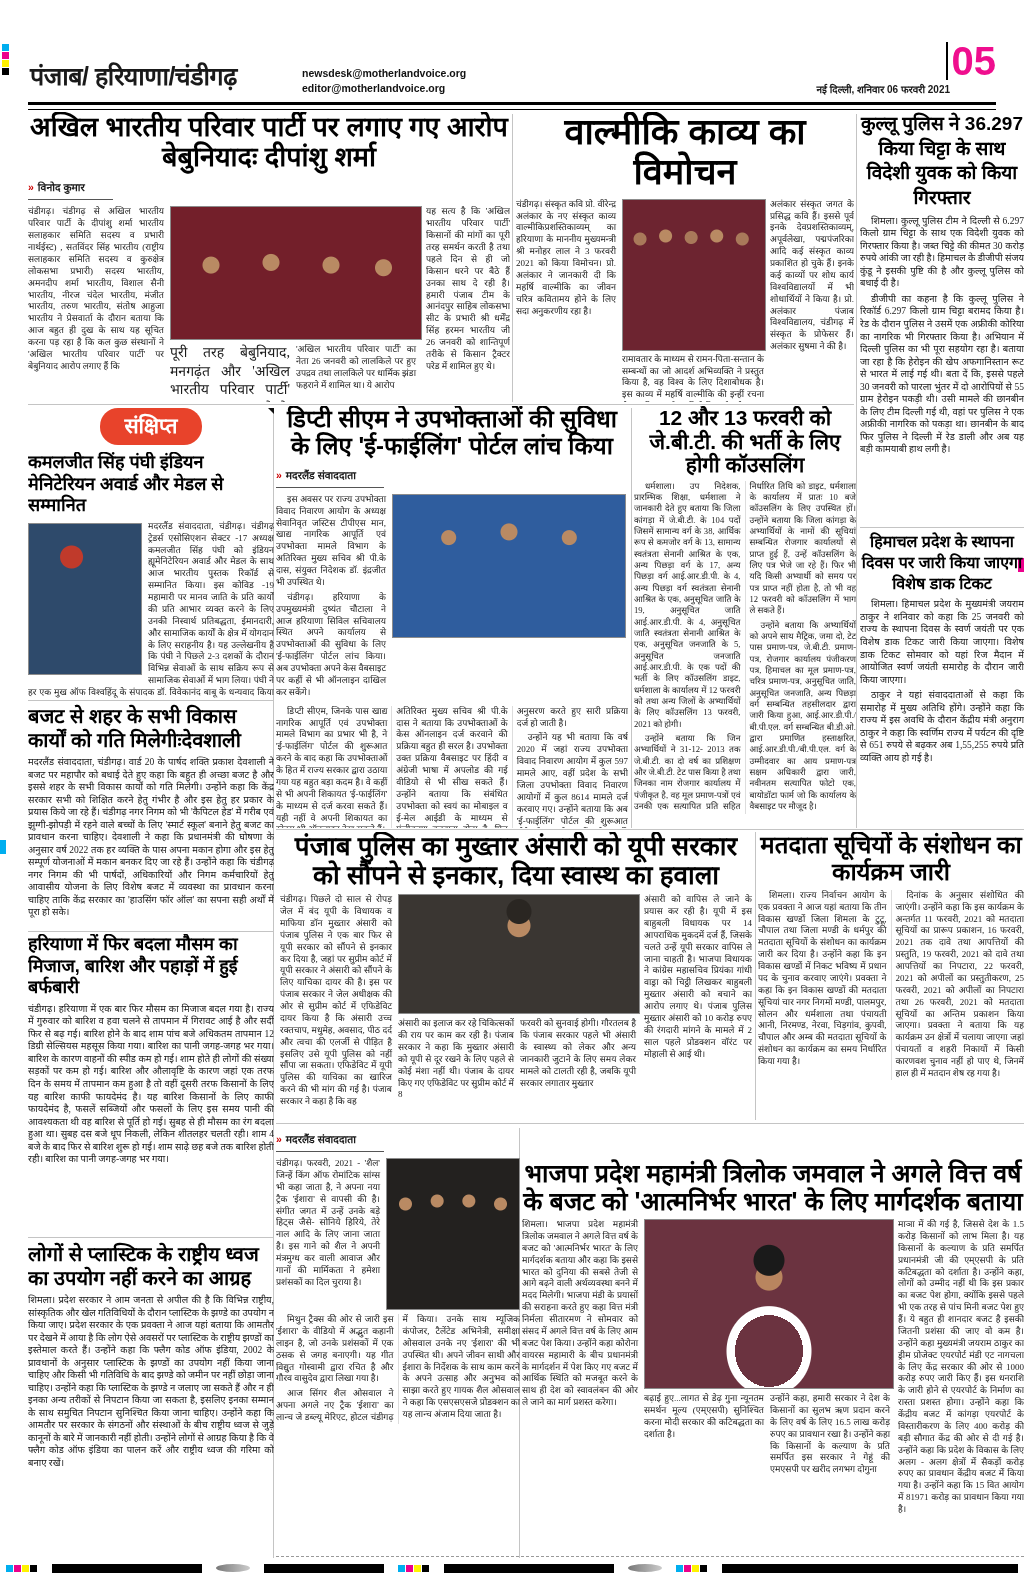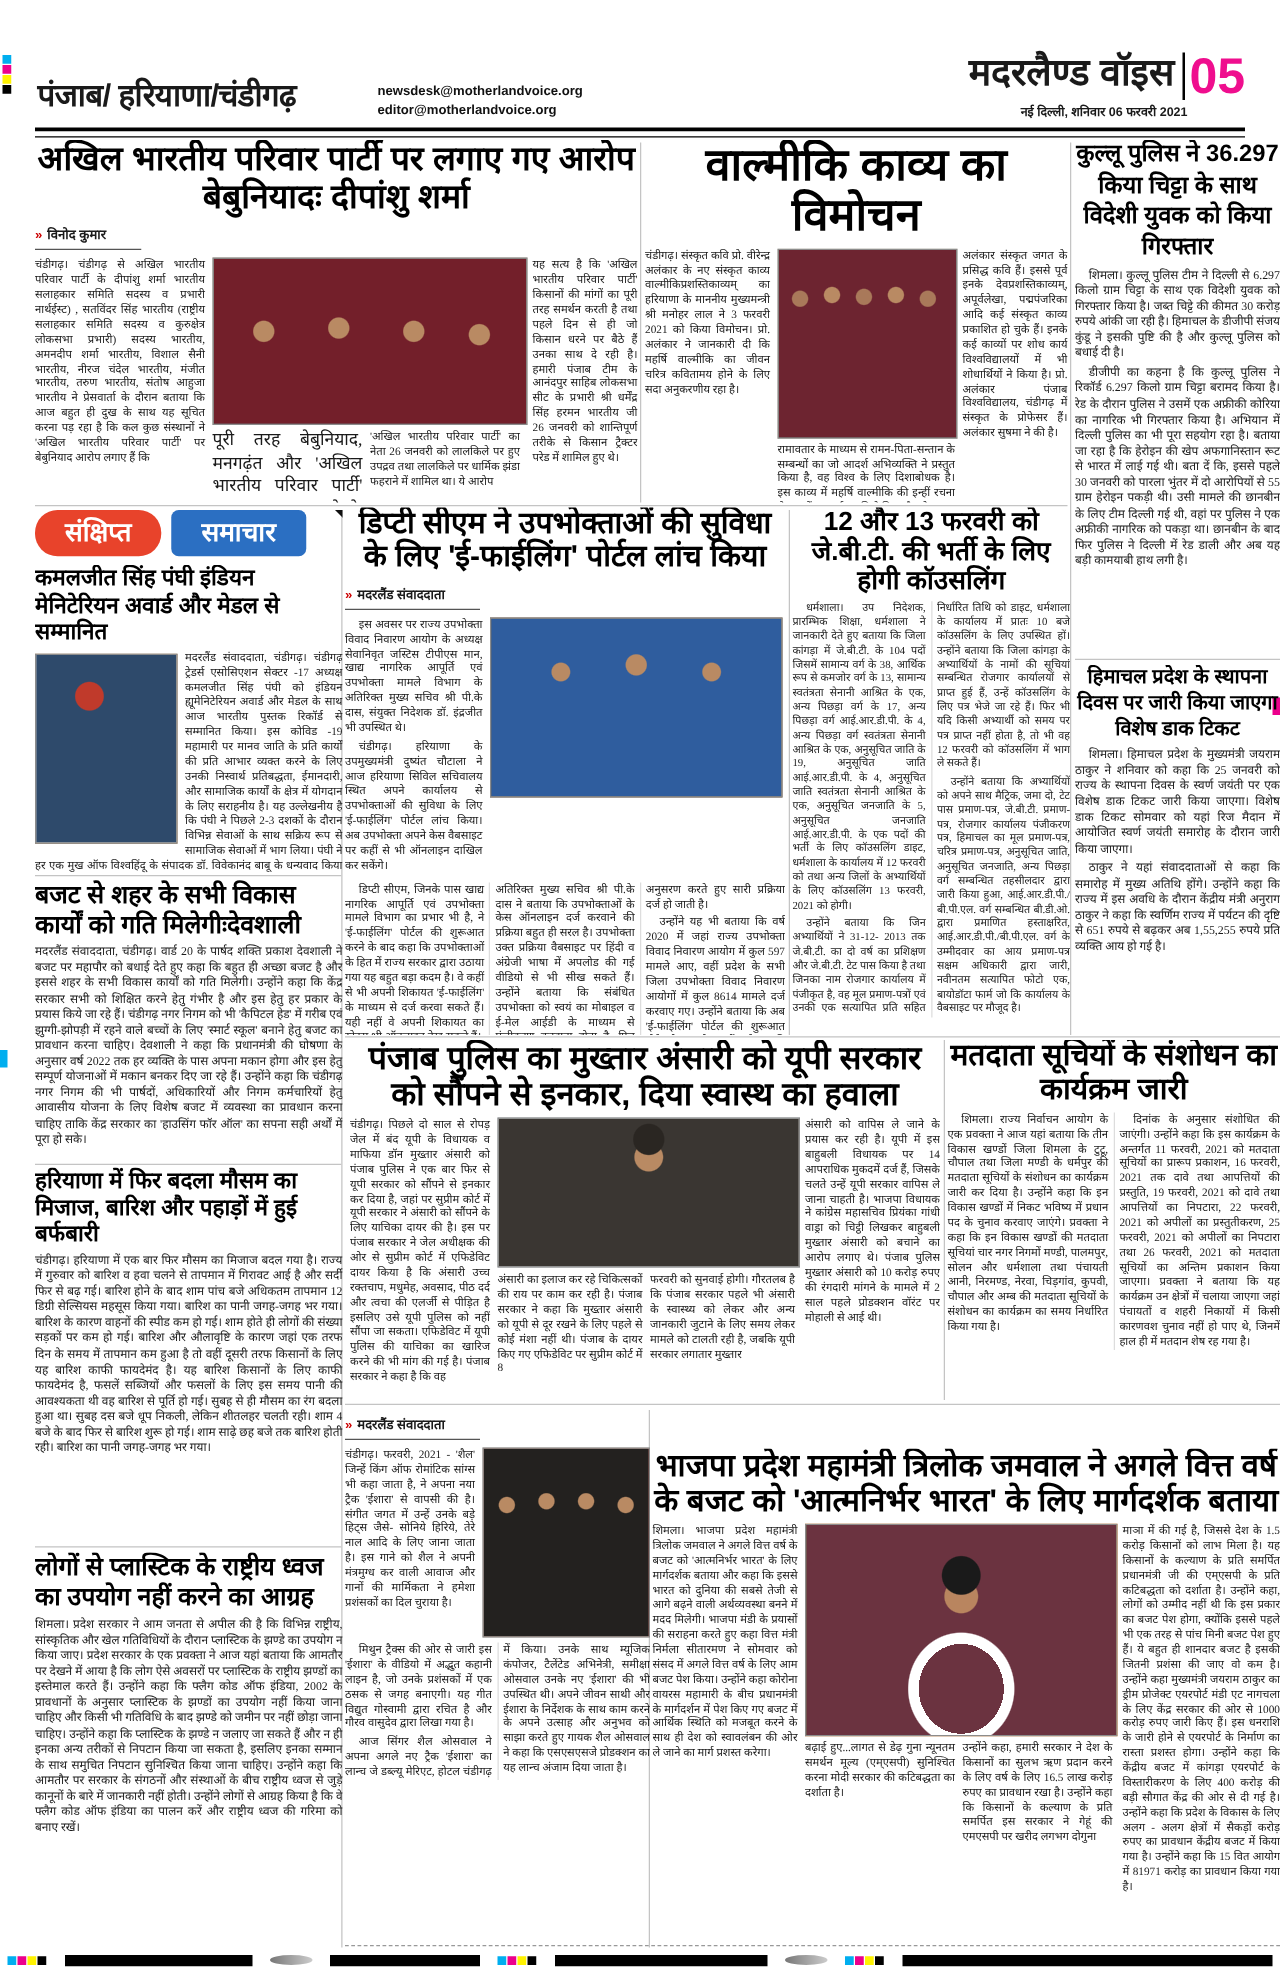--- a/index.html
+++ b/index.html
@@ -27,21 +27,21 @@
           border-bottom:1px solid #555;display:inline-block;padding:0 28px 5px 0;}
   .bmark{color:#c00;margin-right:4px;}
   .bd{font-size:9.5px;line-height:1.32;text-align:justify;}
   .bd p{margin:0 0 3px 0;text-indent:11px;}
   .cols2{column-count:2;column-gap:9px;column-rule:1px solid #ddd;}
   .cols3{column-count:3;column-gap:9px;column-rule:1px solid #ddd;}
   .row{display:flex;gap:6px;}
   .vr{position:absolute;width:0;border-left:1px solid #c4c4c4;}
   .hr{position:absolute;height:0;border-top:1px solid #c4c4c4;}
   
-  .pills{display:flex;gap:8px;align-items:center;position:relative;}
+  .pills{display:flex;gap:8px;align-items:center;position:relative;flex-direction:column;}
   .pill{font-family:"Liberation Sans",sans-serif;font-weight:800;color:#fff;font-size:21px;
         padding:3px 24px 6px 24px;border-radius:18px;}
   .pill-red{background:#e8432b;}
   .pill-blue{background:#2b6fc2;border-radius:6px;}
   .corner{position:absolute;right:-14px;top:-2px;width:0;height:0;
           border-left:22px solid transparent;border-top:22px solid #111;}
   
   .ph{border:1px solid #8c8c8c;background-repeat:no-repeat;flex:none;}
   .ph-a1{width:250px;height:132px;background:
      radial-gradient(circle at 16% 44%,#b98a63 0 8px,transparent 9px),
@@ -164,21 +164,20 @@
   <div style="position:absolute;right:0;top:558px;width:6px;height:14px;background:#ec008c;"></div>
   <div style="position:absolute;left:0;top:840px;width:6px;height:14px;background:#00aeef;"></div>
 
   <div class="mh-section">पंजाब/ हरियाणा/चंडीगढ़</div>
   <div class="mh-emails">
     <div>newsdesk@motherlandvoice.org</div>
     <div>editor@motherlandvoice.org</div>
   </div>
   <div class="mh-right">
     <div class="mh-row">
-      <span class="mh-paper">मदरलैण्ड वॉइस</span>
       <span class="mh-sep"></span>
       <span class="mh-page">05</span>
     </div>
     <div class="mh-date">नई दिल्ली, शनिवार 06 फरवरी 2021</div>
   </div>
   <div class="toprule"></div>
 
   <div class="vr" style="left:512px;top:114px;height:288px;"></div>
   <div class="vr" style="left:856px;top:114px;height:714px;"></div>
   <div class="vr" style="left:273px;top:408px;height:1150px;"></div>

